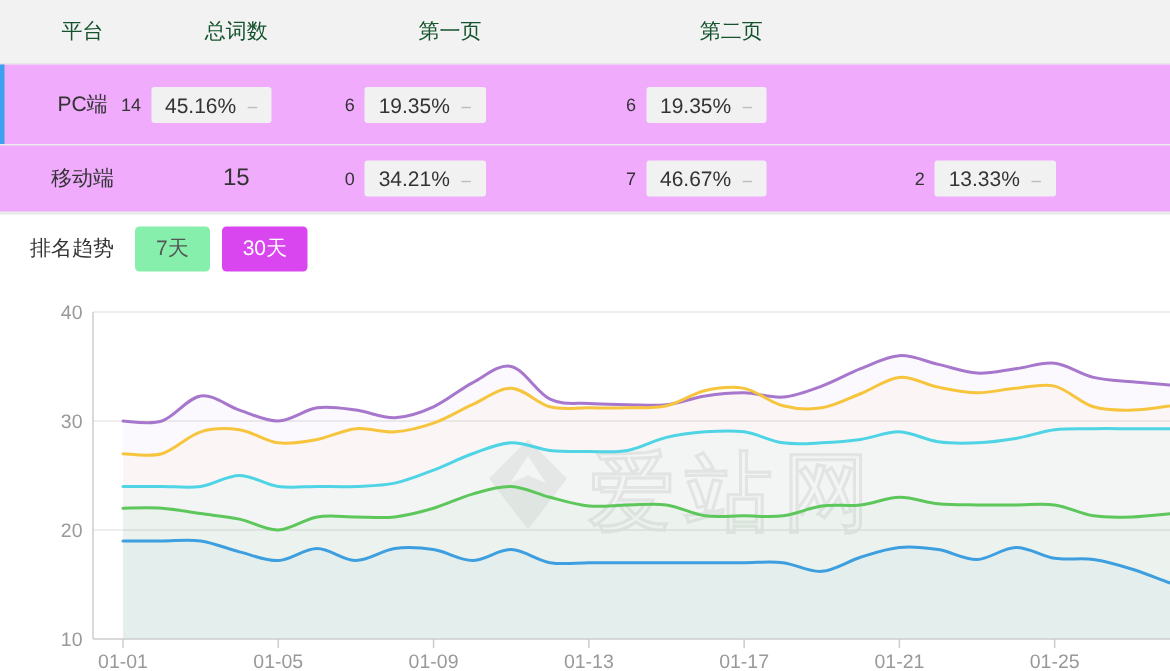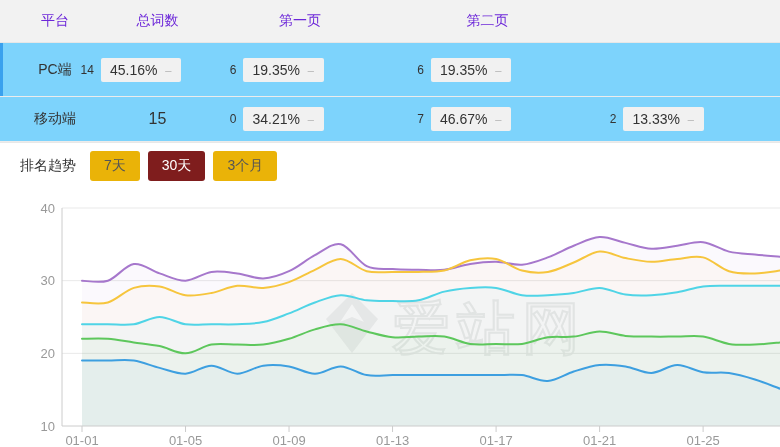--- a/index.html
+++ b/index.html
@@ -10,25 +10,25 @@
   }
   
   .rank-table{width:780px;}
   .t-row{
     display:grid;
     grid-template-columns:110px 95px 190px 185px 200px;
     align-items:center;
   }
   .t-head{
     height:42px;background:#f2f2f2;border-bottom:1px solid #e7e7e7;
-    color:#6d28d9;font-size:14px;
+    color:#14532d;font-size:14px;
   }
   .t-head .hc{text-align:center;}
   .t-head .hc.last{padding-right:28px;}
-  .t-body-row{position:relative;border-bottom:1px solid #ececec;background:#7dd3fc;}
+  .t-body-row{position:relative;border-bottom:1px solid #ececec;background:#f0abfc;}
   .t-body-row.r1{height:53px;}
   .t-body-row.r2{height:44px;}
   .row-ind{
     position:absolute;left:0;top:0;bottom:0;width:3px;background:#3aa1ee;
   }
   .plat{ text-align:center;font-size:14px;color:#333;}
   .total{ text-align:center;font-size:16px;color:#333;}
   .page-cell{
     display:flex;align-items:center;justify-content:center;padding-right:70px;
   }
@@ -39,25 +39,25 @@
   }
   .pct-dash{color:#bdbdbd;margin-left:7px;font-size:13px;line-height:1;}
   
   .trend-bar{
     height:46px;border-top:1px solid #e8e8e8;
     display:flex;align-items:center;padding-left:20px;box-sizing:border-box;
   }
   .trend-title{font-size:14px;color:#333;margin-right:14px;}
   .tab{
     border:none;outline:none;cursor:pointer;
-    background:#eab308;color:#555;font-size:14px;
+    background:#86efac;color:#555;font-size:14px;
     padding:6px 14px;border-radius:3px;margin-right:8px;
     font-family:inherit;
   }
-  .tab.active{background:#7f1d1d;color:#fff;}
+  .tab.active{background:#d946ef;color:#fff;}
   
   .chart-wrap{width:780px;height:260px;position:relative;}
   svg{display:block;}
 </style>
 </head>
 <body>
 
 <div class="rank-table">
   <div class="t-row t-head">
     <div class="hc">平台</div>
@@ -116,21 +116,20 @@
           <span class="pct-dash">−</span>
         </span>
     </div>
   </div>
 </div>
 
 <div class="trend-bar">
   <span class="trend-title">排名趋势</span>
   <button class="tab">7天</button>
   <button class="tab active">30天</button>
-  <button class="tab">3个月</button>
 </div>
 
 <div class="chart-wrap">
   <svg id="chartSvg" width="780" height="260" viewBox="0 0 780 260">
       <g>
         <path d="M352 105 L378 131 L352 165 L326 131 Z" fill="#ededed" opacity="0.8"></path>
         <path d="M352 116 L364 134 L352 129 L340 134 Z" fill="#ffffff"></path>
         <text x="392" y="160" font-size="58" letter-spacing="7" fill="none" stroke="#ededed" stroke-width="2" font-family="&quot;Liberation Sans&quot;,&quot;DejaVu Sans&quot;,sans-serif">爱站网</text>
       </g>
       <line x1="62" y1="165.33333333333334" x2="780" y2="165.33333333333334" stroke="#e9e9e9" stroke-width="1"></line>

